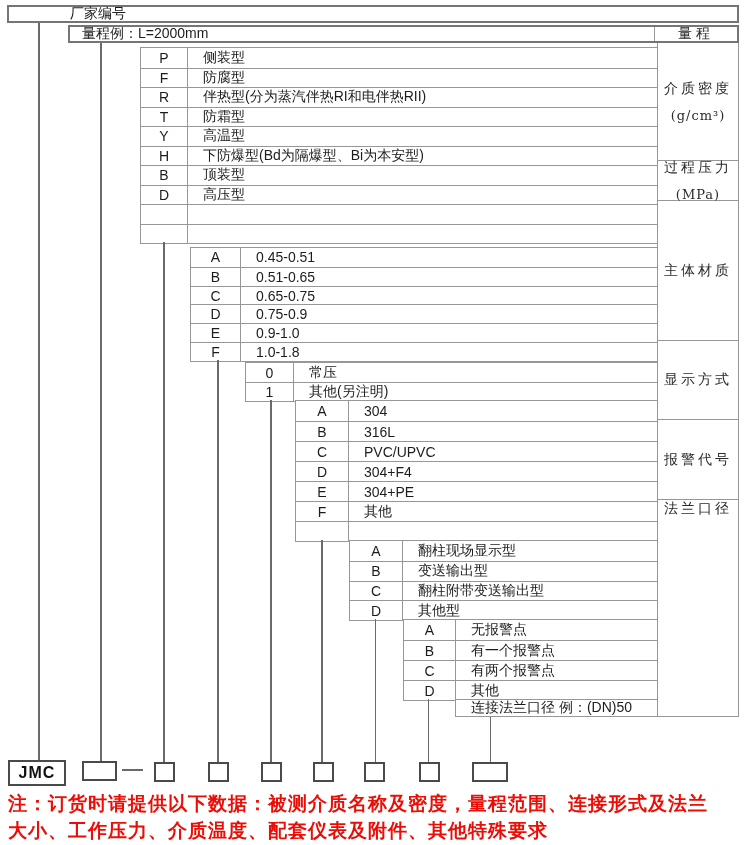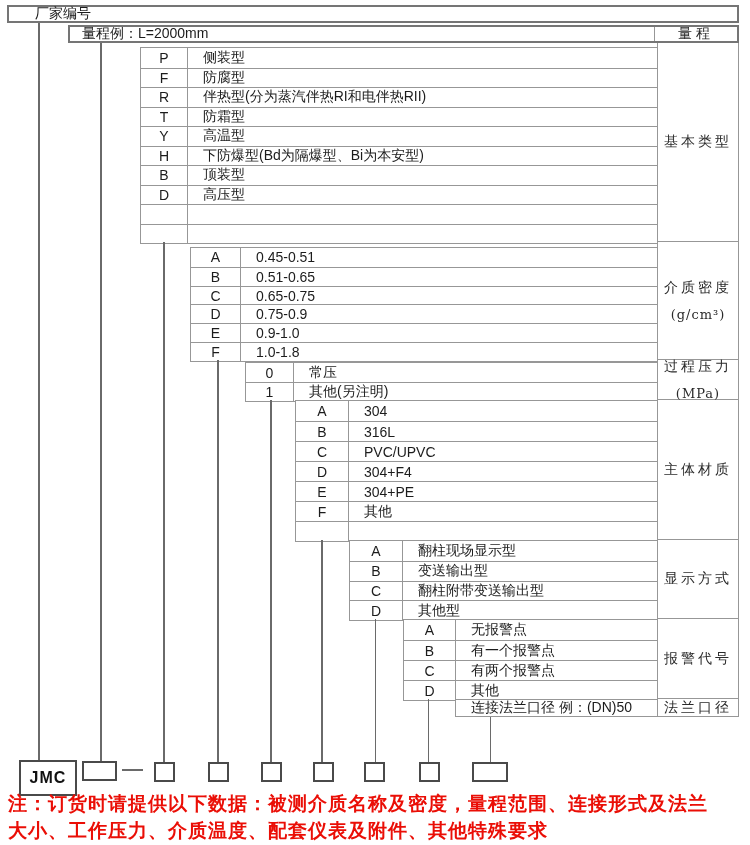--- a/index.html
+++ b/index.html
@@ -38,36 +38,33 @@
   
   .note{position:absolute;color:#ea0e06;font-weight:bold;font-size:19px;line-height:26.5px;
         letter-spacing:1px;white-space:nowrap;}
 </style>
 </head>
 <body>
 
 <div class="canvas">
 
   <div class="big-box" style="left:7px;top:5px;width:732px;height:18px;">
-    <span class="txt" style="padding-left:26px;">厂家编号</span>
+    <span class="txt" style="padding-left:61px;">厂家编号</span>
   </div>
 
   <div class="big-box" style="left:68px;top:25px;width:671px;height:18px;">
     <div class="range-split">
       <div class="range-main">
         <span class="txt" style="padding-left:12px;">量程例：L=2000mm</span>
       </div>
       <div class="range-label-cell">量程</div>
     </div>
   </div>
 
   <div class="label-col" id="label-col" style="left:657px;top:43px;width:82px;height:674px;">
-      <div class="label-cell" style="height: 199px;">
-        <div>基本类型</div>
-      </div>
       <div class="label-cell" style="height: 118px; align-items: center;">
         <div>介质密度</div>
         <div class="label-sub">(g/cm³)</div>
       </div>
       <div class="label-cell" style="height: 40px;">
         <div>过程压力</div>
         <div class="label-sub">(MPa)</div>
       </div>
       <div class="label-cell" style="height: 140px;">
         <div>主体材质</div>
@@ -240,21 +237,21 @@
       <div class="connector" style="left: 100px; top: 43px; height: 720px;"></div>
       <div class="connector" style="left: 163px; top: 242px; height: 522px;"></div>
       <div class="connector" style="left: 217px; top: 360px; height: 404px;"></div>
       <div class="connector" style="left: 270px; top: 400px; height: 364px;"></div>
       <div class="connector" style="left: 321px; top: 540px; height: 224px;"></div>
       <div class="connector" style="left: 374.5px; top: 619px; height: 145px;"></div>
       <div class="connector" style="left: 427.5px; top: 699px; height: 65px;"></div>
       <div class="connector" style="left: 489.5px; top: 717px; height: 47px;"></div>
     </div>
 
-  <div class="code-box" style="left:19px;top:760px;width:58px;height:36px;">
+  <div class="code-box" style="left:8px;top:760px;width:58px;height:26px;">
     <span class="model-text">JMC</span>
   </div>
   <div class="code-box" style="left:82px;top:761px;width:35px;height:20px;"></div>
   <div class="dash" style="left:122px;top:769px;width:21px;"></div>
   <div class="code-box" style="left:154px;top:762px;width:21px;height:20px;"></div>
   <div class="code-box" style="left:208px;top:762px;width:21px;height:20px;"></div>
   <div class="code-box" style="left:261px;top:762px;width:21px;height:20px;"></div>
   <div class="code-box" style="left:313px;top:762px;width:21px;height:20px;"></div>
   <div class="code-box" style="left:364px;top:762px;width:21px;height:20px;"></div>
   <div class="code-box" style="left:419px;top:762px;width:21px;height:20px;"></div>

